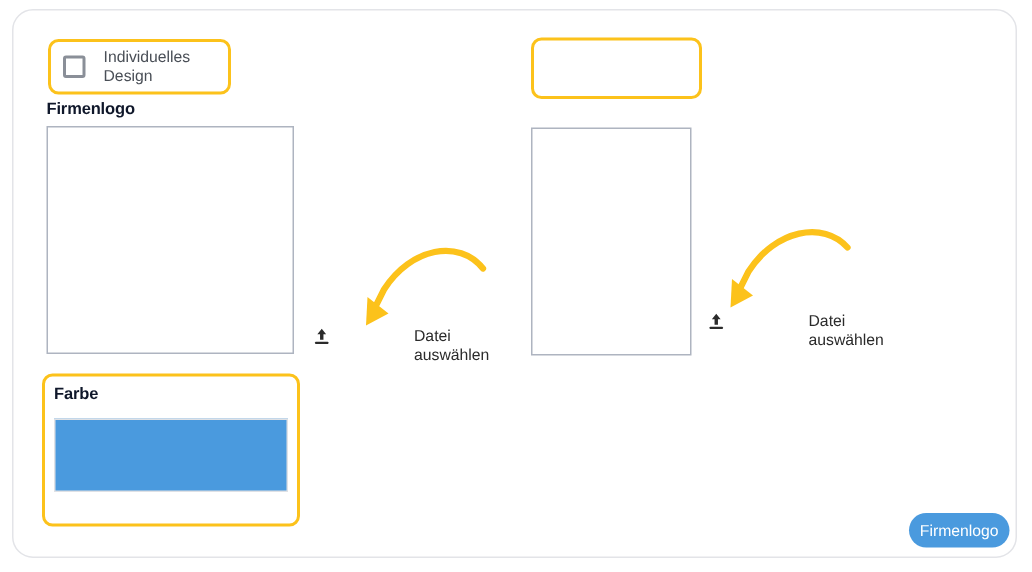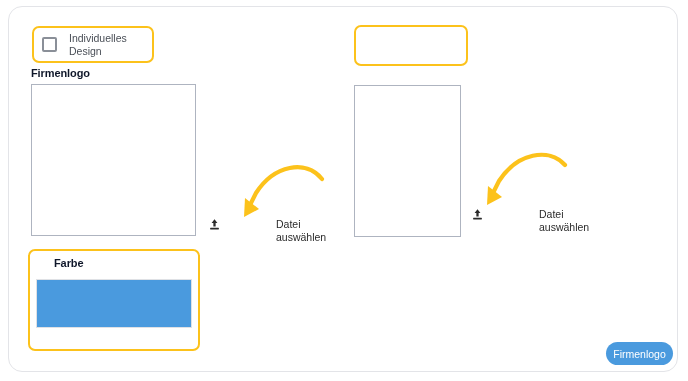--- a/index.html
+++ b/index.html
@@ -161,21 +161,21 @@
         <path d="M8 1.4 L11.6 6.0 L9.4 6.0 L9.4 10.4 L6.6 10.4 L6.6 6.0 L4.4 6.0 Z" fill="#2b2b2b"></path>
         <rect x="2.6" y="12.0" width="10.8" height="2.0" rx="0.5" fill="#2b2b2b"></rect>
       </svg>
     </span>
     <span class="txt">Datei
 auswählen</span>
   </div>
 
   <div class="hl-box" style="left:19px; top:242px; width:172px; height:102px;"></div>
 
-  <div class="heading" style="left:27px; top:250px;margin-left:18px;">Farbe</div>
+  <div class="heading" style="left:27px; top:250px;">Farbe</div>
 
   <div id="color-swatch" style="left: 27px; top: 272px; width: 156px; height: 49px; background: rgb(74, 154, 222);"></div>
 
 
   <svg class="arrow" style="left:225px; top:150px;" width="95" height="68" viewBox="0 0 95 68">
     <path d="M88 22 C 72 2, 40 8, 22 36 L 14 52" fill="none" stroke="#fcc21b" stroke-width="4.2" stroke-linecap="round" stroke-linejoin="round"></path>
     <path d="M10 60 L 11 41 L 25 52 Z" fill="#fcc21b"></path>
   </svg>
 
   <svg class="arrow" style="left:468px; top:140px;" width="95" height="68" viewBox="0 0 95 68">

